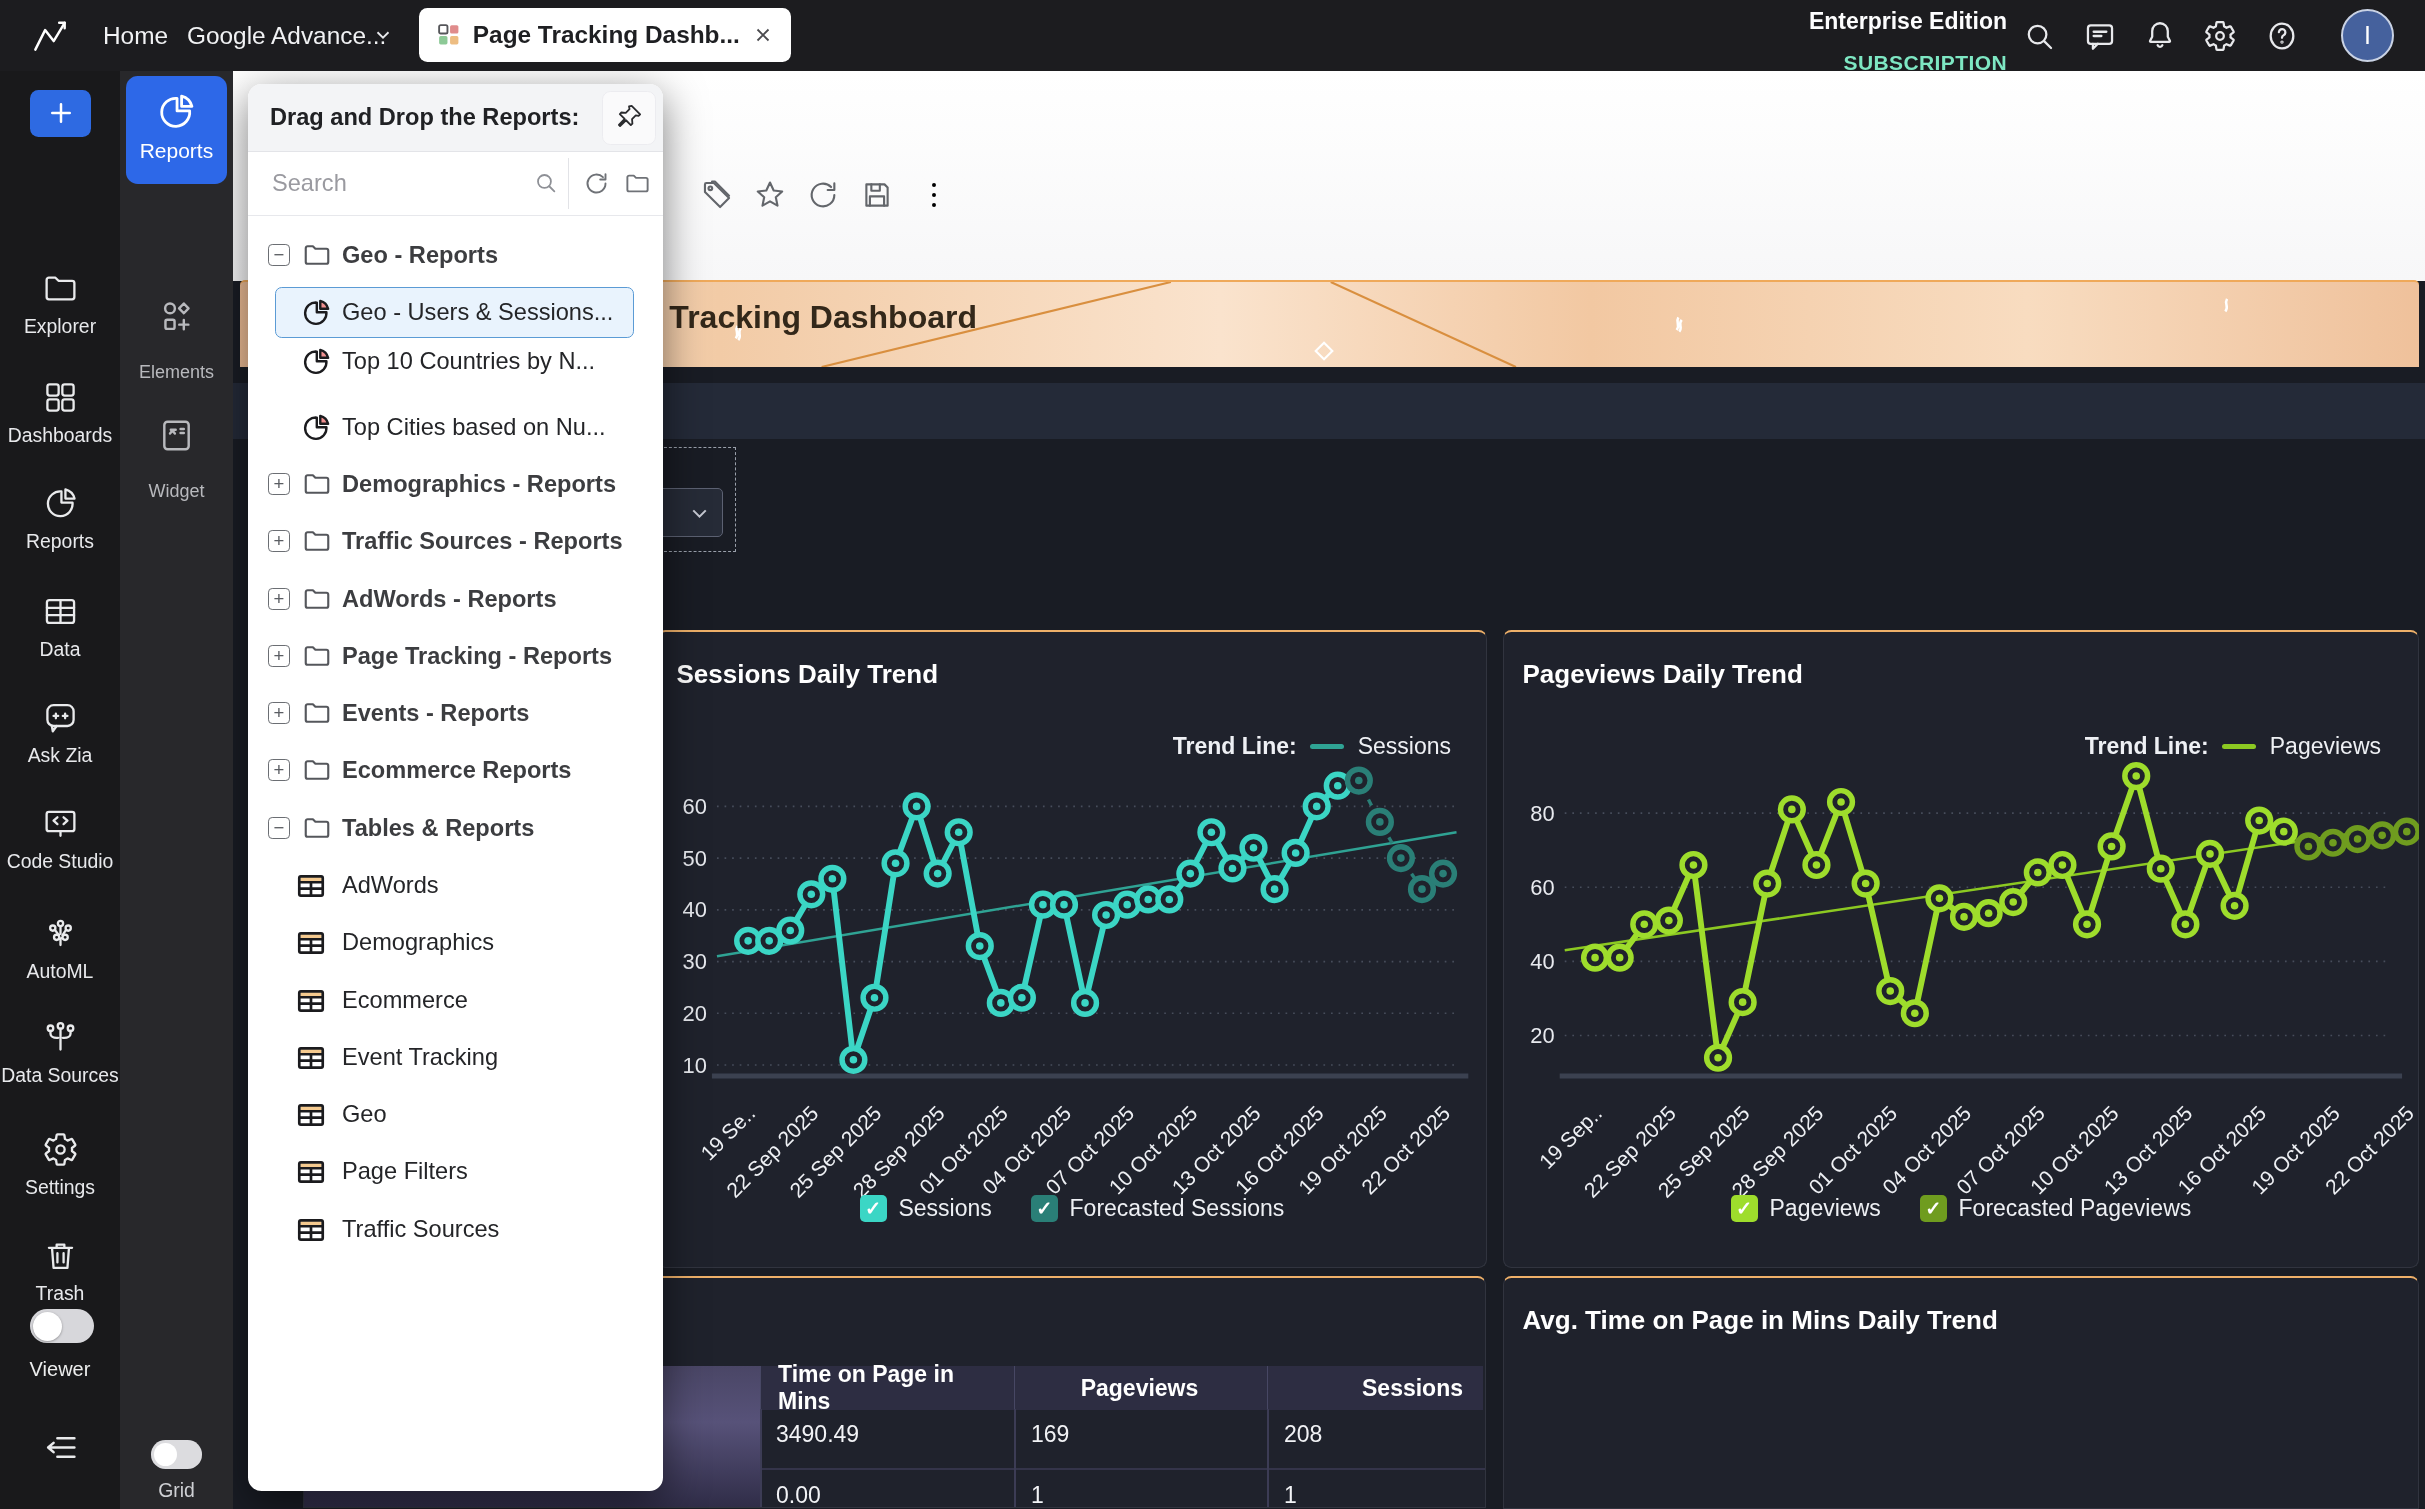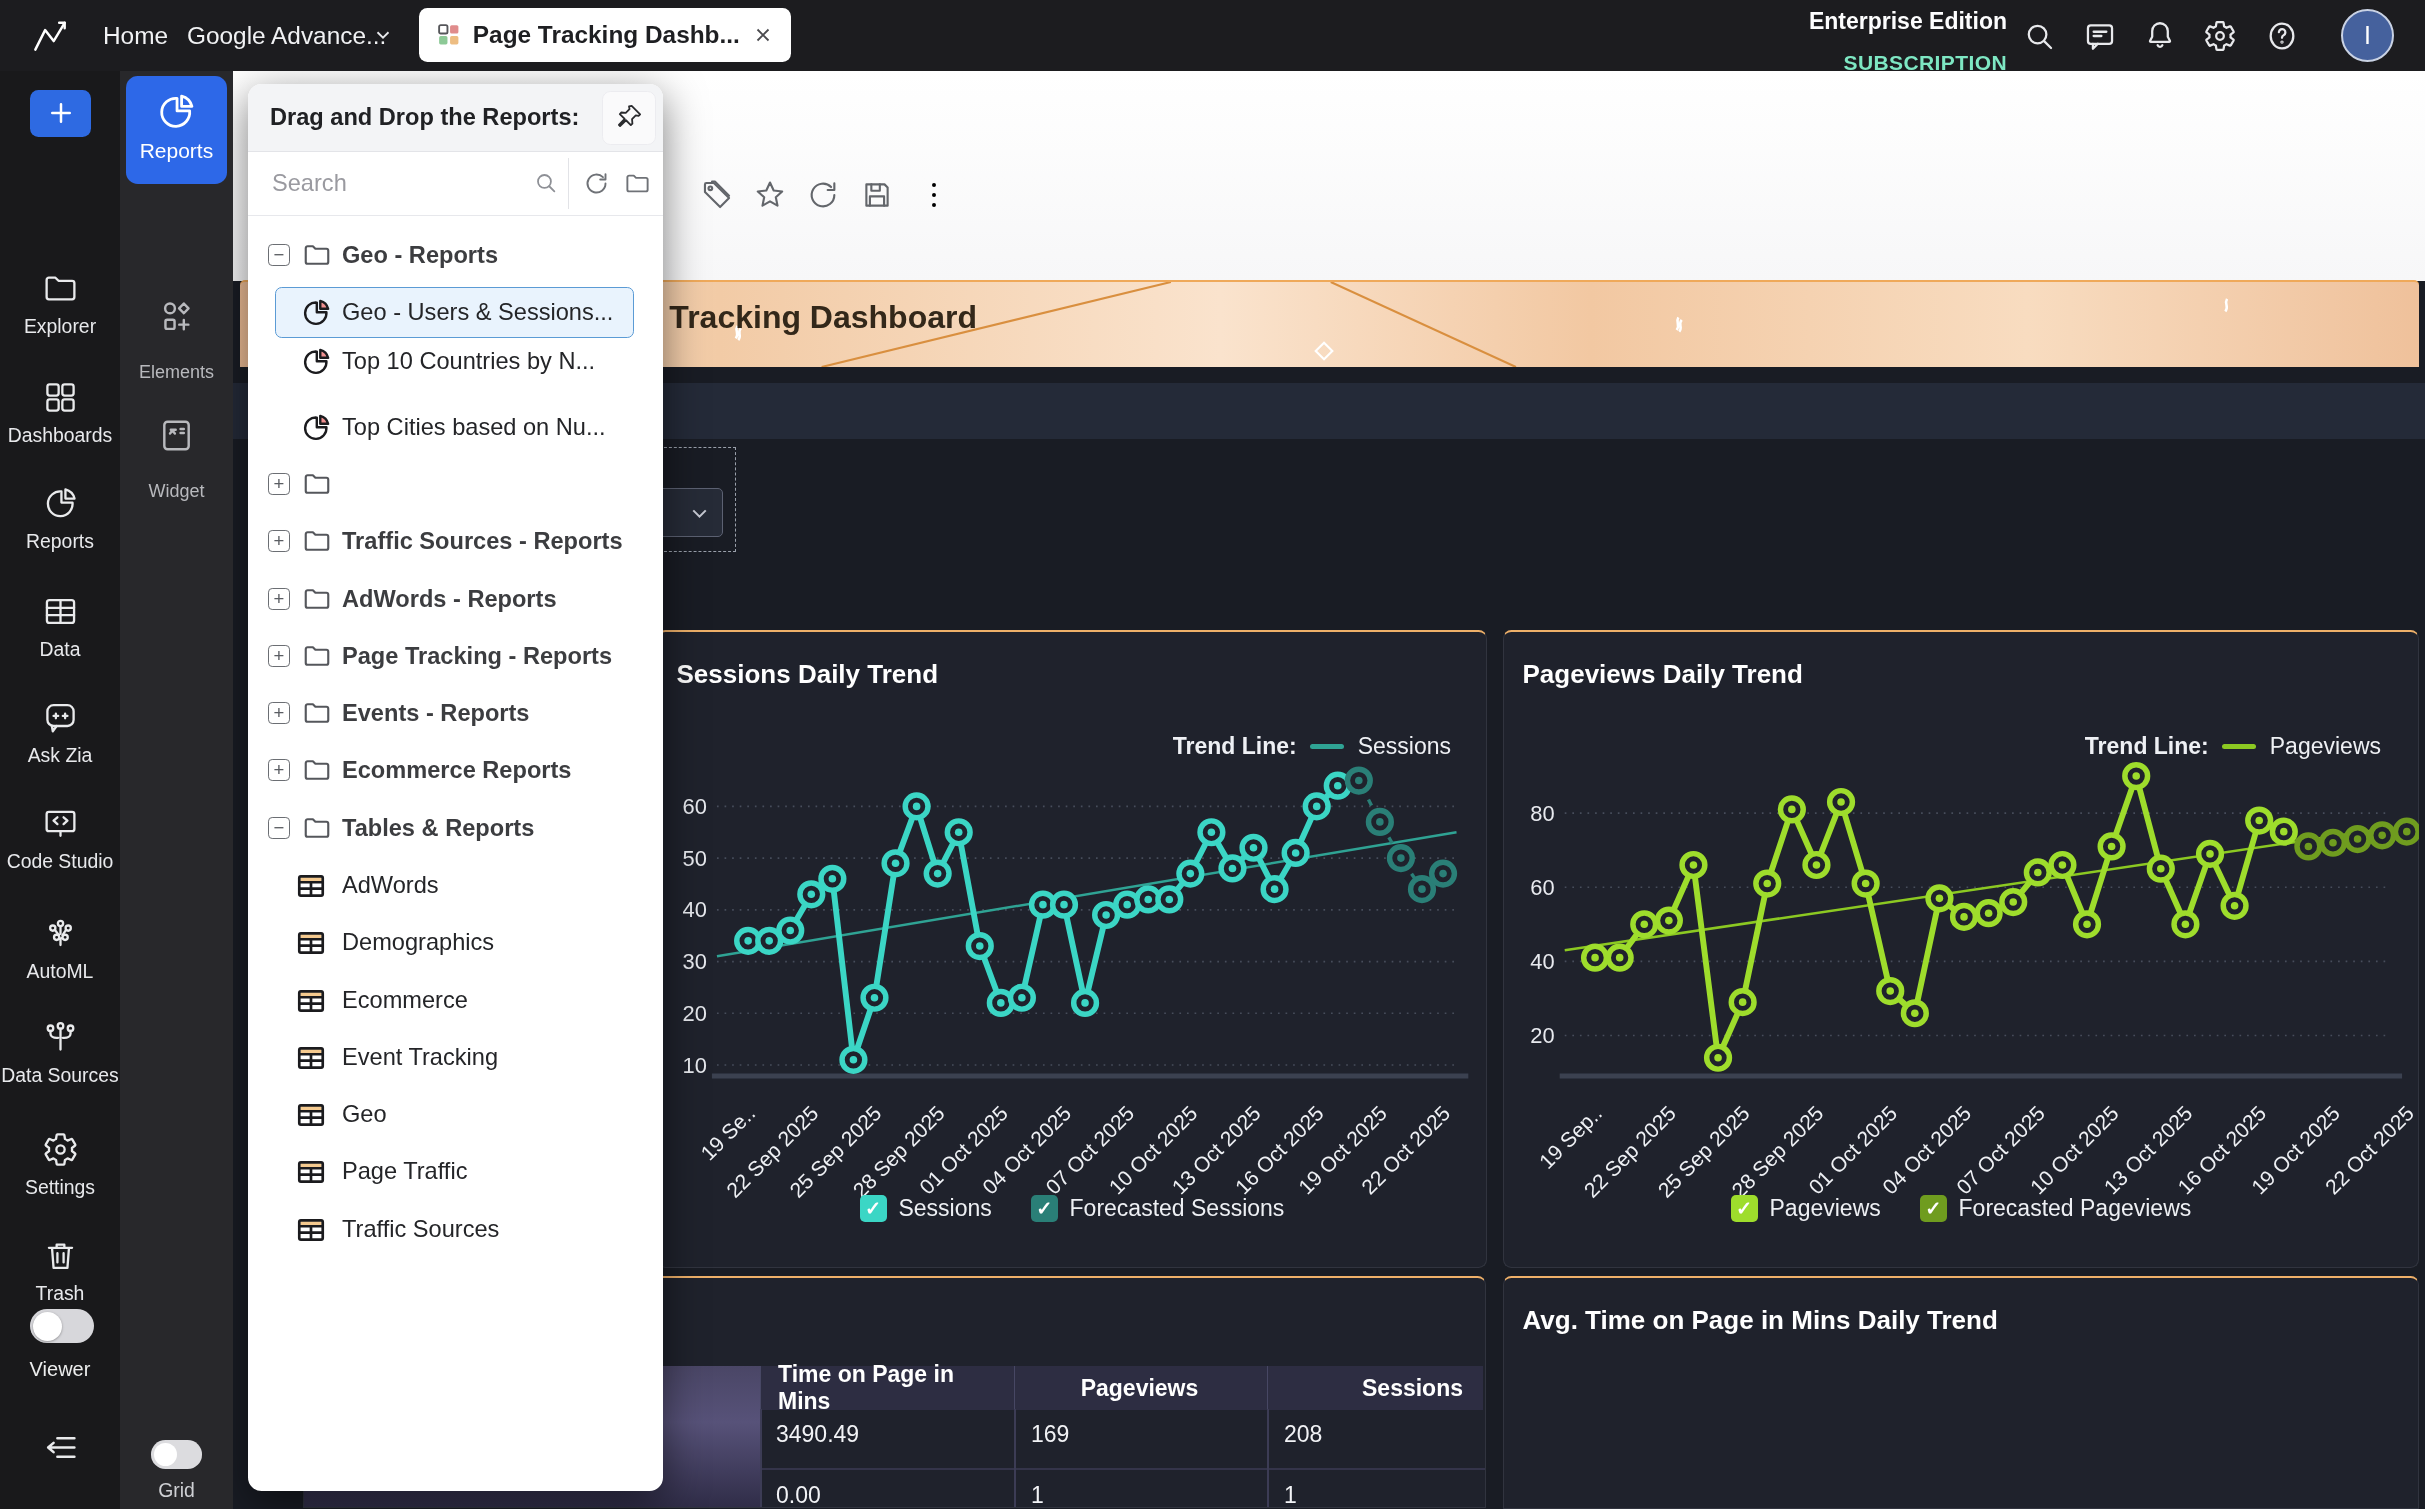--- a/index.html
+++ b/index.html
@@ -491,20 +491,21 @@
               <path d="M12.6 4.2a8 8 0 1 0 7.2 7.2h-7.2z"></path>
               <path fill="#f09090" d="M15.2 2.9a8.2 8.2 0 0 1 5.9 5.9h-5.9z"></path>
             </svg></span>
           <span class="tlabel">Top Cities based on Nu...</span>
         </div>
         <div class="tree-row" style="top: 229px;">
           <div class="exp">+</div>
           <span class="ticon" style="left:54px"><svg width="30" height="30" viewBox="0 0 24 24" fill="none" stroke="#55575c" stroke-width="1.7" stroke-linecap="round" stroke-linejoin="round">
               <path d="M3 6.5A1.5 1.5 0 0 1 4.5 5h4.2l2 2h8.8A1.5 1.5 0 0 1 21 8.5v9a1.5 1.5 0 0 1-1.5 1.5h-15A1.5 1.5 0 0 1 3 17.5z"></path>
             </svg></span>
+          <span class="tlabel b">Demographics - Reports</span>
         </div>
         <div class="tree-row" style="top: 286px;">
           <div class="exp">+</div>
           <span class="ticon" style="left:54px"><svg width="30" height="30" viewBox="0 0 24 24" fill="none" stroke="#55575c" stroke-width="1.7" stroke-linecap="round" stroke-linejoin="round">
               <path d="M3 6.5A1.5 1.5 0 0 1 4.5 5h4.2l2 2h8.8A1.5 1.5 0 0 1 21 8.5v9a1.5 1.5 0 0 1-1.5 1.5h-15A1.5 1.5 0 0 1 3 17.5z"></path>
             </svg></span>
           <span class="tlabel b">Traffic Sources - Reports</span>
         </div>
         <div class="tree-row" style="top: 344px;">
           <div class="exp">+</div>
@@ -580,21 +581,21 @@
               <path d="M3.2 9.2h17.6M3.2 14h17.6M12 9.2v10"></path>
             </svg></span>
           <span class="tlabel">Geo</span>
         </div>
         <div class="tree-row" style="top: 916px;">
           <span class="ticon" style="left:47px"><svg width="32" height="32" viewBox="0 0 24 24" fill="none" stroke="#1b1b1e" stroke-width="2" stroke-linecap="round" stroke-linejoin="round">
               <path fill="#f5ca8f" stroke="none" d="M4 5.4h16v3.8H4z"></path>
               <rect x="3.2" y="4.8" width="17.6" height="14.4" rx="1.2"></rect>
               <path d="M3.2 9.2h17.6M3.2 14h17.6M12 9.2v10"></path>
             </svg></span>
-          <span class="tlabel">Page Traffic</span>
+          <span class="tlabel">Page Filters</span>
         </div>
         <div class="tree-row" style="top: 974px;">
           <span class="ticon" style="left:47px"><svg width="32" height="32" viewBox="0 0 24 24" fill="none" stroke="#1b1b1e" stroke-width="2" stroke-linecap="round" stroke-linejoin="round">
               <path fill="#f5ca8f" stroke="none" d="M4 5.4h16v3.8H4z"></path>
               <rect x="3.2" y="4.8" width="17.6" height="14.4" rx="1.2"></rect>
               <path d="M3.2 9.2h17.6M3.2 14h17.6M12 9.2v10"></path>
             </svg></span>
           <span class="tlabel">Traffic Sources</span>
         </div>
       </div>

